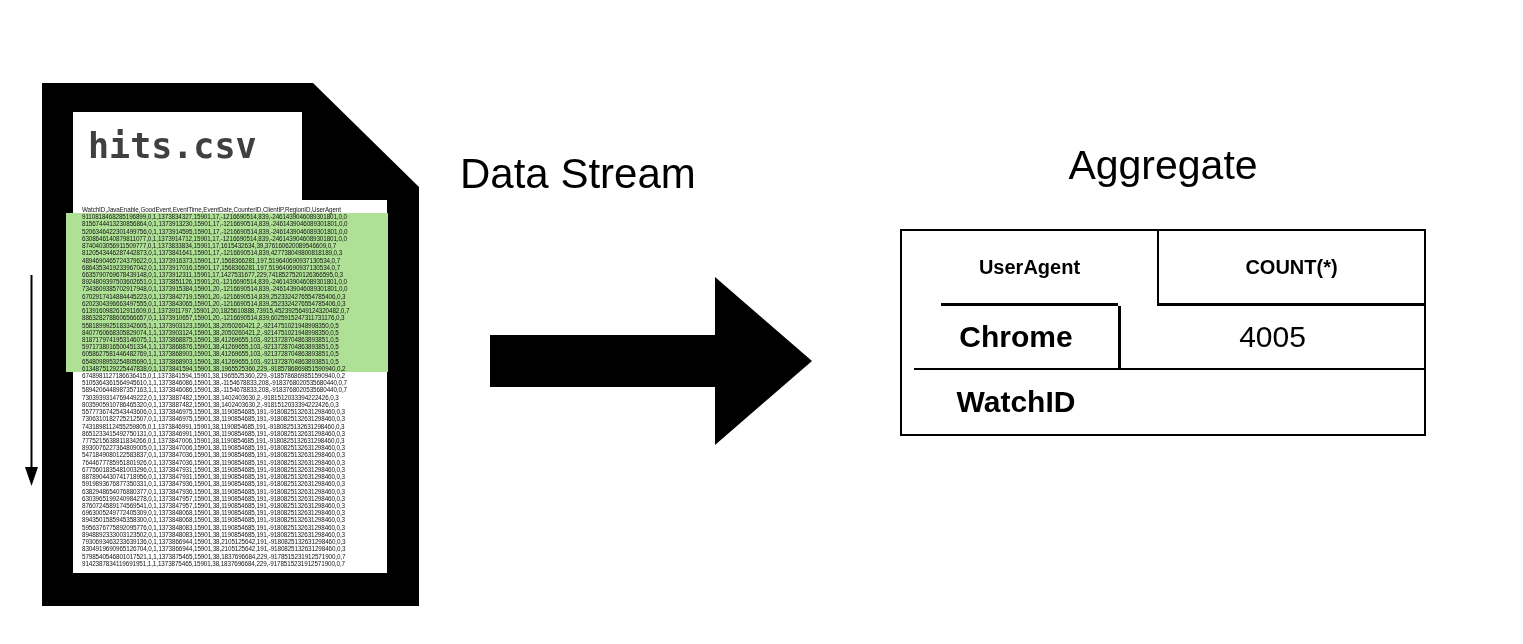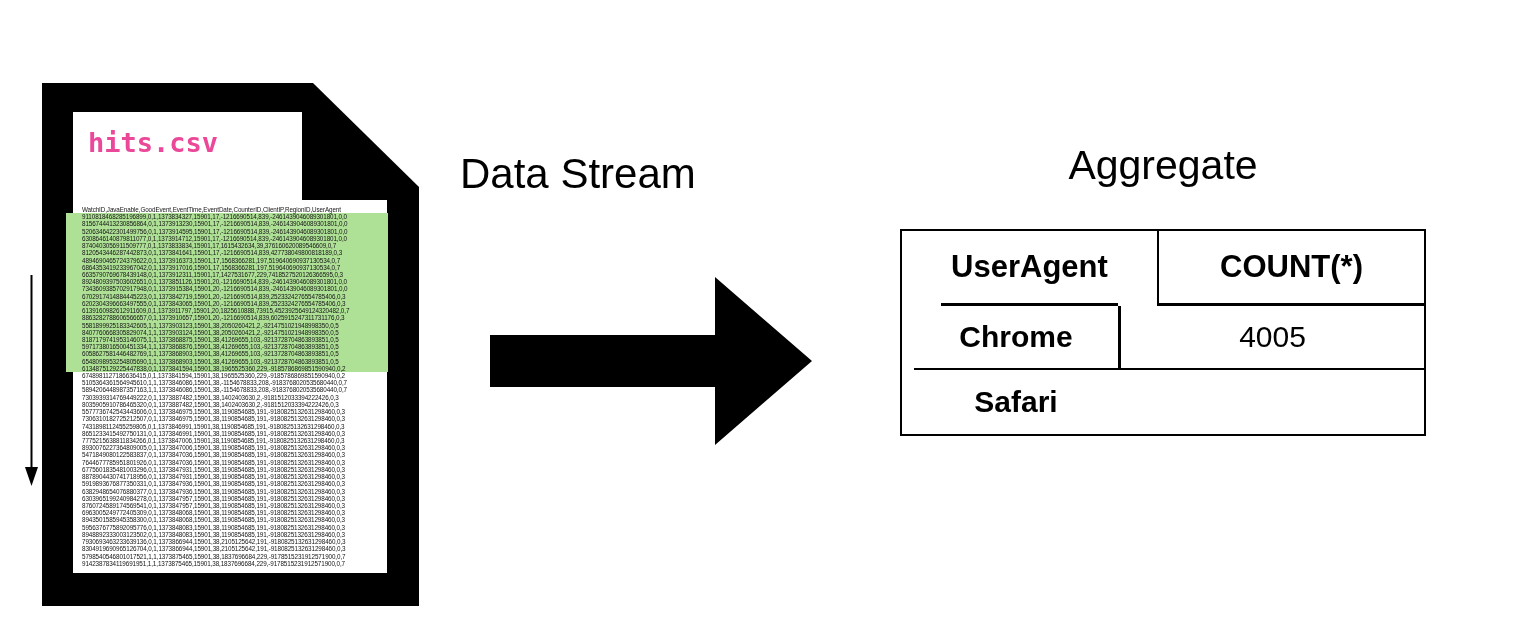--- a/index.html
+++ b/index.html
@@ -11,22 +11,22 @@
     overflow:hidden;
     color:#000;
   }
 
   
   .file-icon { position:absolute; left:42px; top:83px; width:377px; height:523px; }
   .doc-shape { position:absolute; left:0; top:0; }
   .file-title {
     position:absolute; left:46px; top:46px;
     font-family:"DejaVu Sans Mono", monospace;
-    font-weight:bold; font-size:27px; line-height:1;
-    color:#ec4899; white-space:nowrap;
+    font-weight:bold; font-size:35px; line-height:1;
+    color:#404040; white-space:nowrap;
   }
   .csv-block {
     position:absolute; left:24px; top:123px; width:322px; height:366px;
     overflow:hidden;
     font-size:6.3px; line-height:7.22px; letter-spacing:-0.1px;
     white-space:nowrap; color:#141414;
   }
   .csv-line { height:7.22px; padding-left:16px; }
   .csv-line.hl { background:var(--hl, #aee096); }
 
@@ -44,21 +44,21 @@
   .agg-title {
     position:absolute; left:900px; top:142px; width:526px;
     text-align:center; font-size:41px; line-height:1.15;
   }
   .agg-table {
     position:absolute; left:900px; top:229px; width:526px;
     display:grid; grid-template-columns:216px 1fr;
     border:2px solid #000; background:#fff; box-sizing:border-box;
   }
   .cell { display:flex; align-items:center; justify-content:center; box-sizing:border-box; }
-  .cell.head { height:75px; border-bottom:3px solid #000; font-weight:bold; font-size:31px;margin-left:39px; }
+  .cell.head { height:75px; border-bottom:3px solid #000; font-weight:bold; font-size:20px;margin-left:39px; }
   .cell.head.col2 { border-left:2px solid #000; }
   .cell.body { height:64px; font-size:30px; }
   .cell.body.col2 { border-left:3px solid #000; }
   .cell.row1 { border-bottom:2px solid #000; }
   .cell.agent { font-weight:bold;margin-left:12px; }
 </style>
 </head>
 <body>
 
 <div class="file-icon">
@@ -134,14 +134,14 @@
 </svg>
 
 <div class="agg-title">Aggregate</div>
 <div class="agg-table">
   <div class="cell head col1">UserAgent</div>
   <div class="cell head col2">COUNT(*)</div>
 
   <div class="cell body row1 col1 agent">Chrome</div>
   <div class="cell body row1 col2 count">4005</div>
 
-  <div class="cell body row2 col1 agent">Safari</div>
+  <div class="cell body row2 col1 agent">WatchID</div>
 </div>
 
 </body></html>

